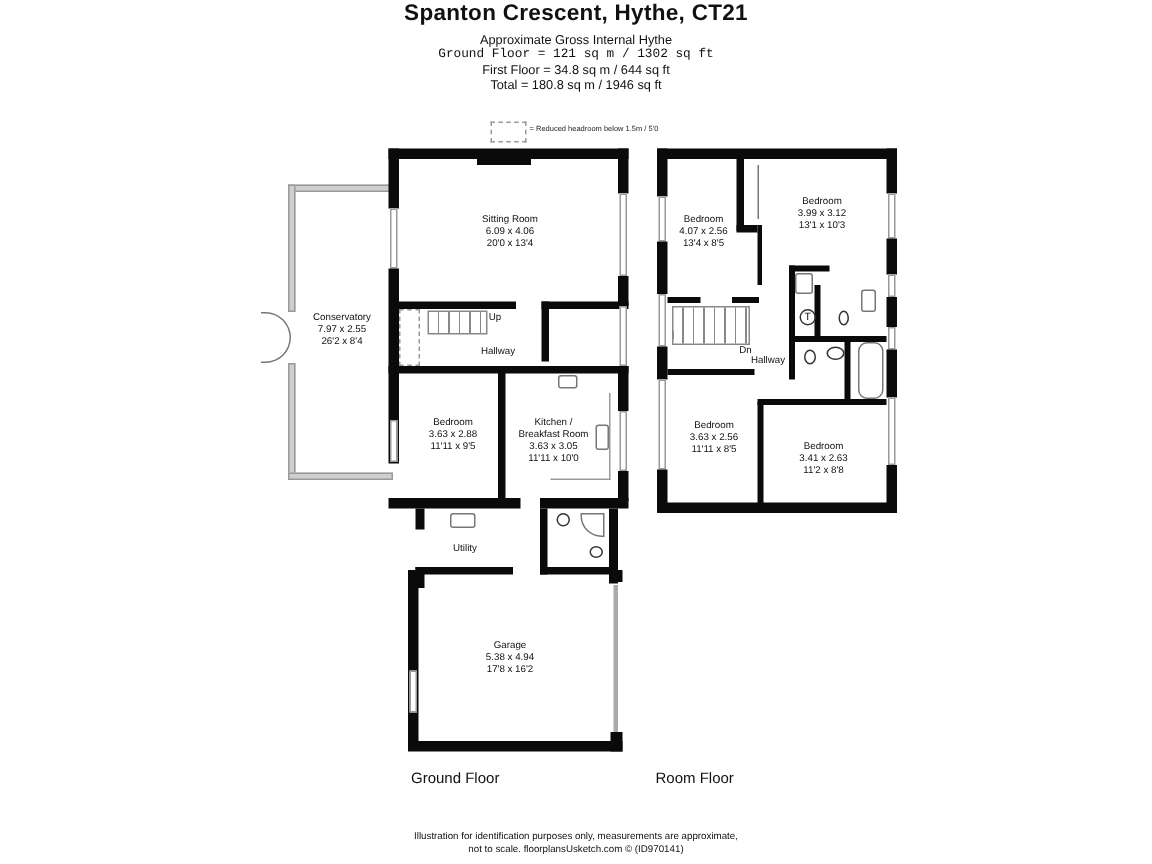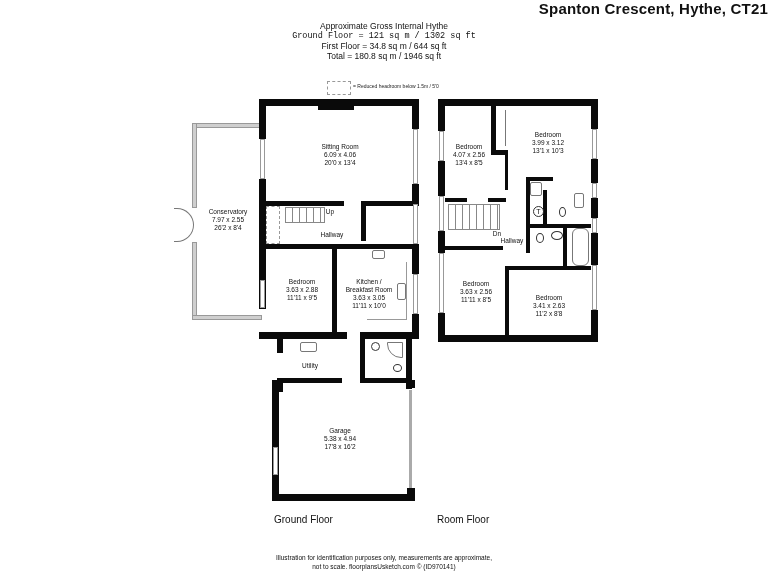--- a/index.html
+++ b/index.html
@@ -16,21 +16,21 @@
   .footer{position:absolute;left:0;width:768px;top:553px;text-align:center;font-size:6.5px;line-height:9px;}
   .in{position:absolute;font-size:8px;padding-left:33px;}
   .stairs{position:absolute;background:repeating-linear-gradient(90deg,#fff 0,#fff 6px,#888 6px,#888 7px);border:1px solid #888;box-sizing:border-box;}
   .fixture{position:absolute;border:1px solid #777;box-sizing:border-box;background:#fff;border-radius:2px;}
   .circle{position:absolute;border:1px solid #333;border-radius:50%;font-size:7px;text-align:center;box-sizing:border-box;}
   .door{position:absolute;border:1px solid #777;box-sizing:border-box;}
 </style>
 </head>
 <body>
 
-<div class="title" style="top:0px;text-align:right;">Spanton Crescent, Hythe, CT21</div>
+<div class="title" style="top:0px;">Spanton Crescent, Hythe, CT21</div>
 <div class="sub" style="top:21px;">Approximate Gross Internal Hythe</div>
 <div class="sub" style="top:31px;font-family:Liberation Mono, monospace;">Ground Floor = 121 sq m / 1302 sq ft</div>
 <div class="sub" style="top:41px;">First Floor = 34.8 sq m / 644 sq ft</div>
 <div class="sub" style="top:51px;">Total = 180.8 sq m / 1946 sq ft</div>
 
 <div class="legend-box"></div>
 <div class="legend-text">= Reduced headroom below 1.5m / 5'0</div>
 
 <div>
 

